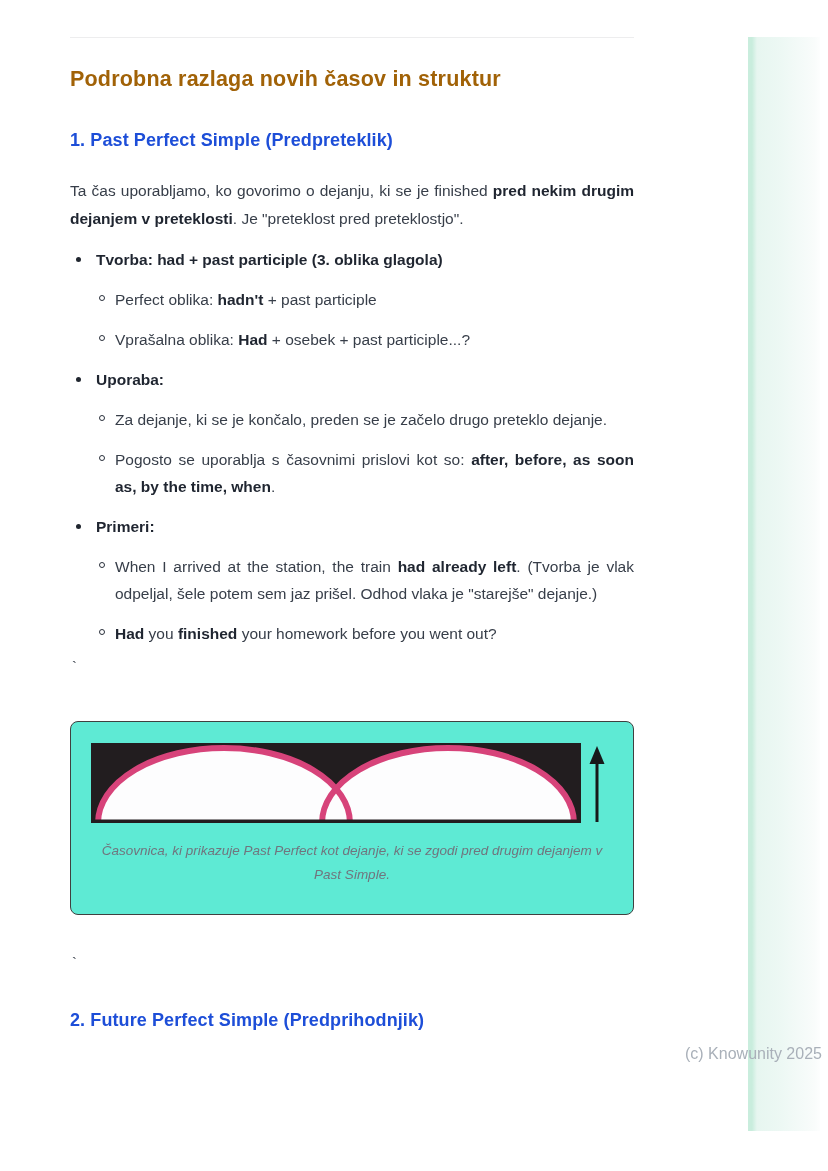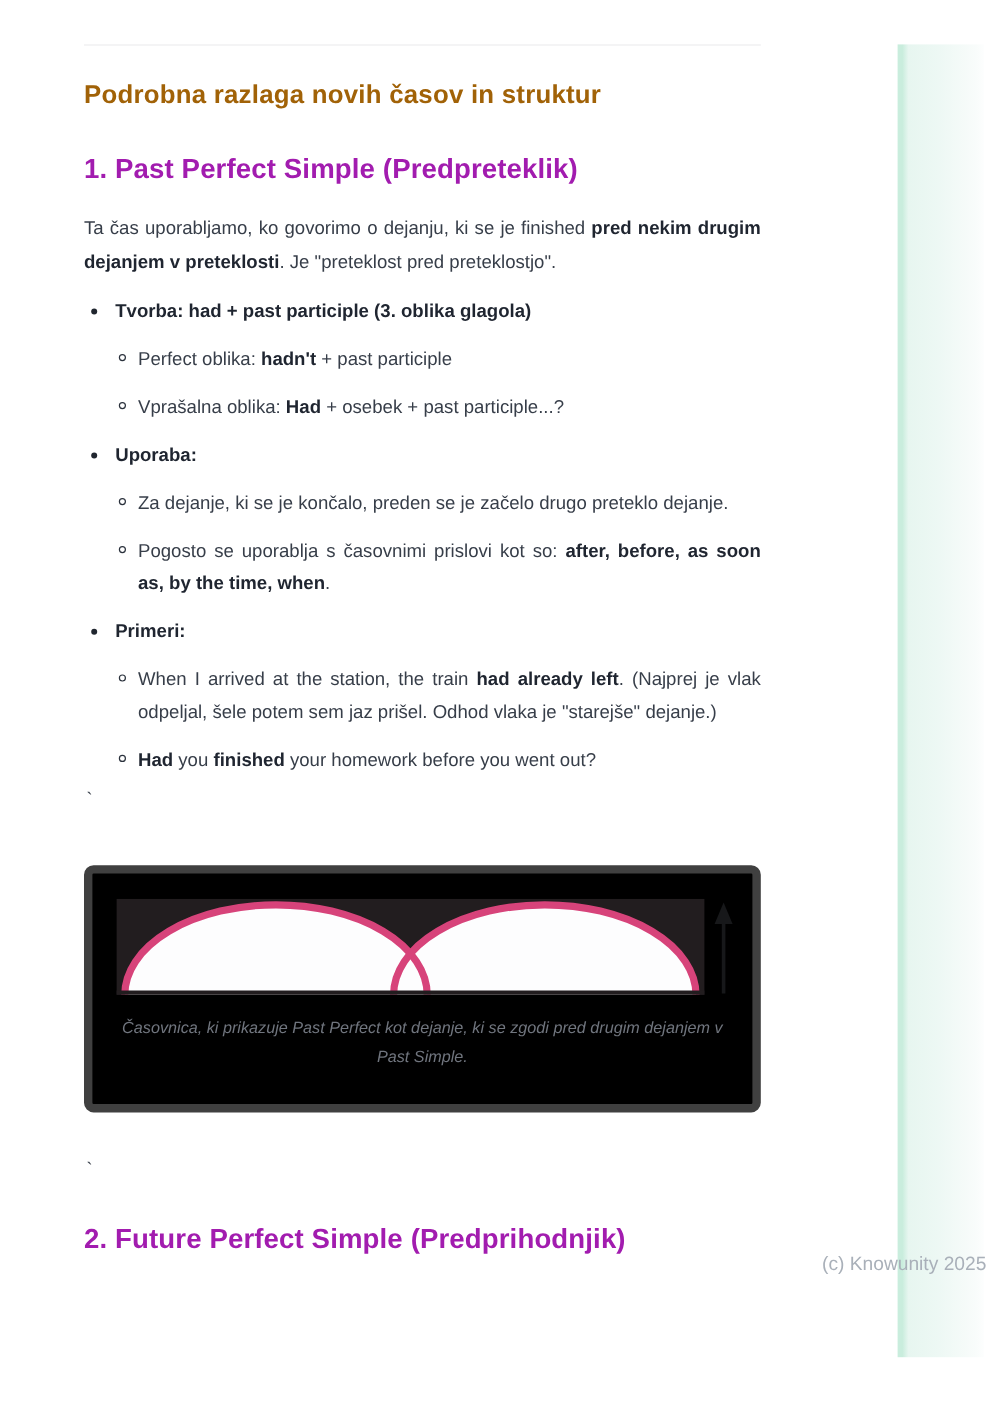--- a/index.html
+++ b/index.html
@@ -12,22 +12,22 @@
     overflow: hidden;
     color: #373e49;
   }
   .content { position: absolute; left: 70px; top: 0; width: 564px; }
   .top-rule { margin-top: 37px; border-top: 1px solid #ededee; height: 0; }
   .doc-title {
     margin: 28px 0 0; font-size: 21.5px; line-height: 27px;
     font-weight: 700; color: #a16207; letter-spacing: 0.2px;
   }
   .section-heading {
-    margin: 36px 0 0; font-size: 23px; line-height: 23px;
-    font-weight: 700; color: #a21caf; letter-spacing: 0.1px;
+    margin: 36px 0 0; font-size: 18px; line-height: 23px;
+    font-weight: 700; color: #1d4ed8; letter-spacing: 0.1px;
   }
   .para {
     margin: 25px 0 0; font-size: 15.5px; line-height: 28px;
     text-align: justify; text-align-last: left; color: #373e49;
   }
   b { font-weight: 700; color: #1f2530; }
   .list { margin-top: 11px; }
   .li { display: flex; margin-top: 13px; font-size: 15.5px; line-height: 27px; color: #373e49; }
   .li.l1 { padding-left: 6px; }
   .li.l2 { padding-left: 29px; }
@@ -39,22 +39,22 @@
     background: #20262f; margin-top: 11px;
   }
   .ring {
     display: block; width: 6px; height: 6px; border-radius: 50%;
     border: 1.5px solid #2a313c; margin-top: 9px; background: transparent;
   }
   .li-text { flex: 1 1 auto; text-align: justify; text-align-last: left; }
   .tick { margin: 10px 0 0 2px; font-size: 15px; line-height: 20px; color: #3a414c; }
   .tick.second { margin-top: 38px; }
   .figure-card {
-    margin: 44px 0 0; background: #000000;
-    border: 7px solid #404040; border-radius: 8px;
+    margin: 44px 0 0; background: #5eead4;
+    border: 1px solid #404040; border-radius: 8px;
     padding: 21px 20px 27px;
   }
   .timeline-svg { display: block; }
   .figure-caption {
     margin: 14px auto 0; max-width: 505px;
     font-size: 13.5px; line-height: 24px; font-style: italic;
     color: #70757e; text-align: center;
   }
   .page-footer {
     position: absolute; top: 1047px; left: 685px;
@@ -131,21 +131,21 @@
       <span class="marker">
           <span class="dot"></span>
         </span>
       <span class="li-text"><b>Primeri:</b></span>
     </div>
 
     <div class="li l2">
       <span class="marker">
           <span class="ring"></span>
         </span>
-      <span class="li-text"><span>When I arrived at the station, the train </span><b>had already left</b><span>. (Najprej je vlak odpeljal, šele potem sem jaz prišel. Odhod vlaka je "starejše" dejanje.)</span></span>
+      <span class="li-text"><span>When I arrived at the station, the train </span><b>had already left</b><span>. (Tvorba je vlak odpeljal, šele potem sem jaz prišel. Odhod vlaka je "starejše" dejanje.)</span></span>
     </div>
 
 
     <div class="li l2">
       <span class="marker">
           <span class="ring"></span>
         </span>
       <span class="li-text"><b>Had</b><span> you </span><b>finished</b><span> your homework before you went out?</span></span>
     </div>
 

